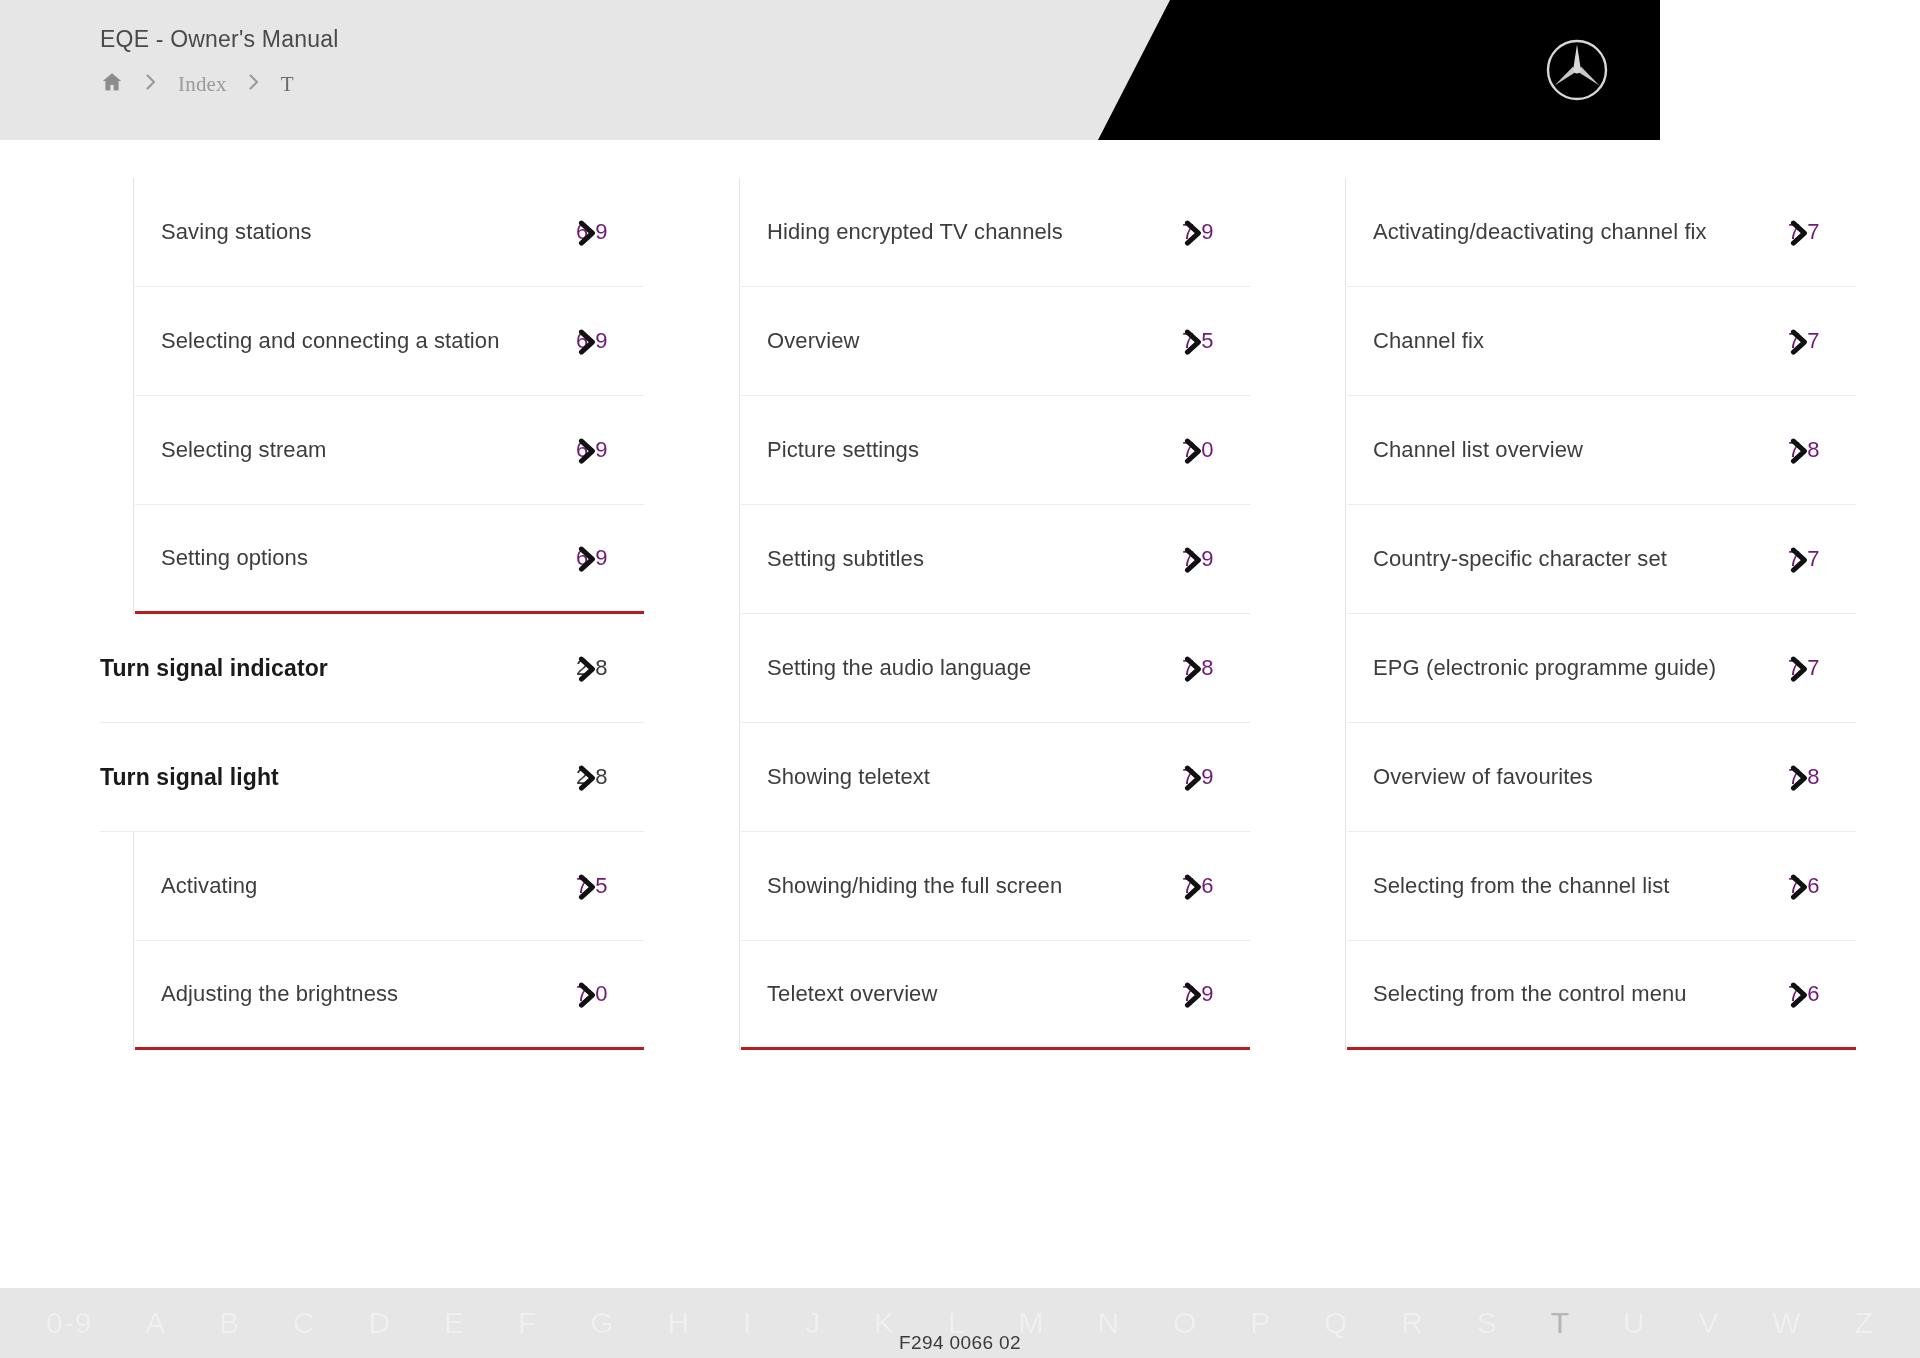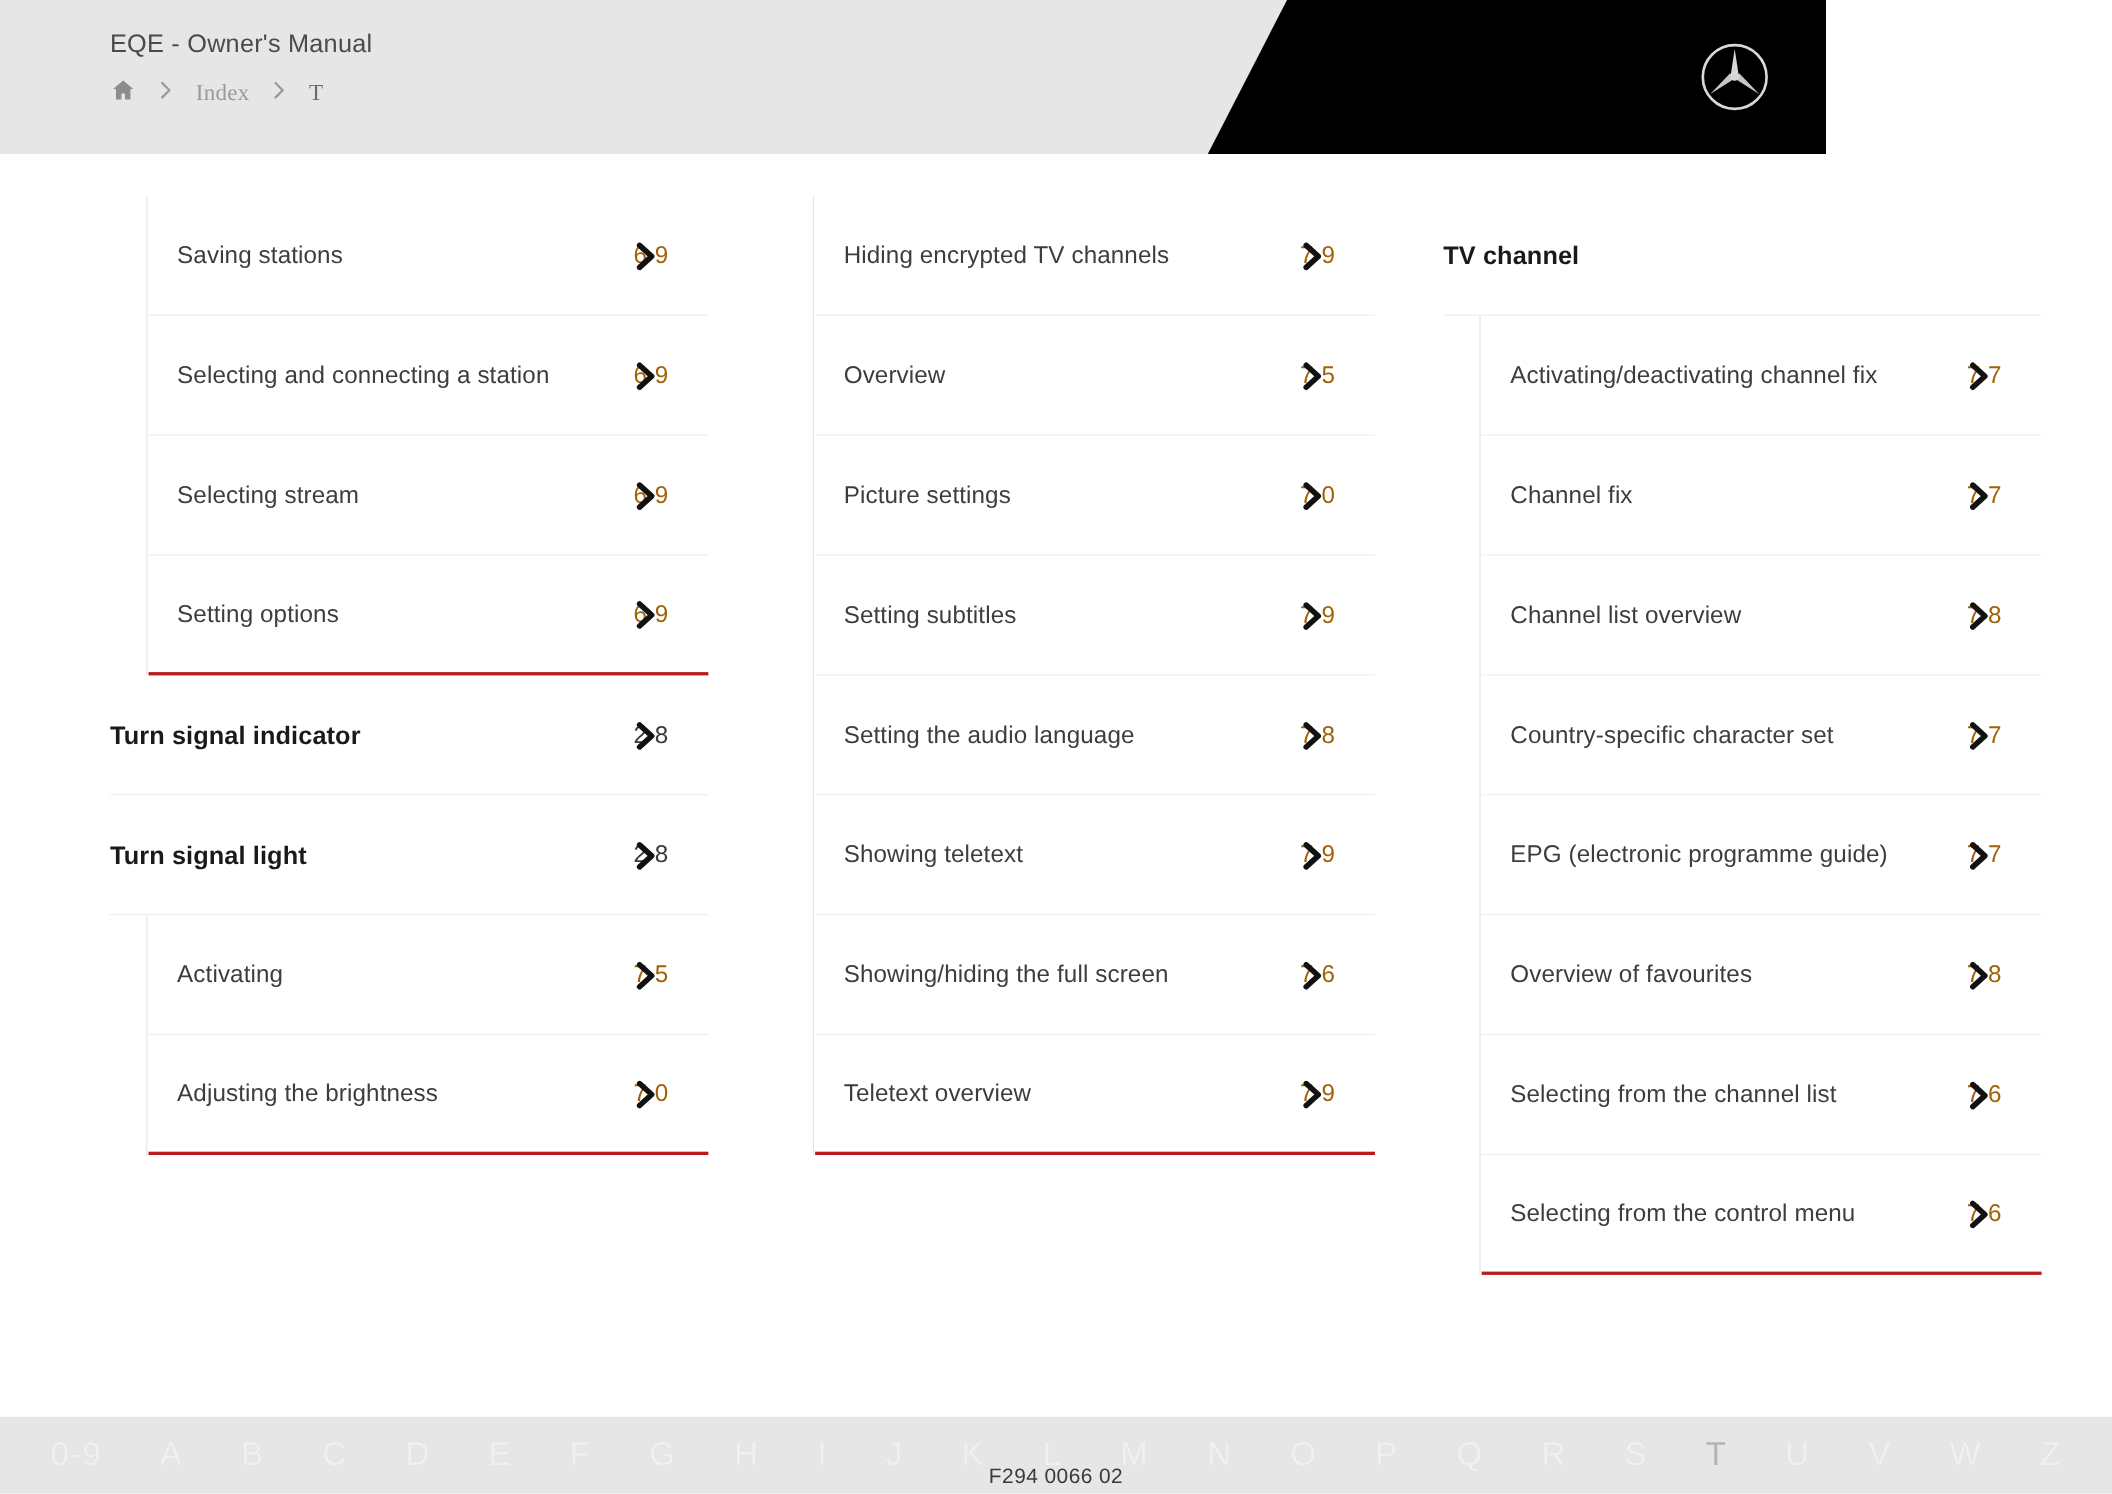--- a/index.html
+++ b/index.html
@@ -111,21 +111,21 @@
     color: #3d3d3d;
     letter-spacing: .1px;
     white-space: nowrap;
   }
 
   
   .pageno {
     position: relative;
     display: inline-block;
     font-size: 22px;
-    color: #a16207;
+    color: #701a75;
     letter-spacing: .5px;
     white-space: nowrap;
     min-width: 44px;
     text-align: right;
   }
   .entry.top .pageno { color: #3a3a3a; }
   .pageno .chev {
     position: absolute;
     left: 50%;
     top: 50%;
@@ -402,23 +402,20 @@
               <svg width="22" height="26" viewBox="0 0 22 26" aria-hidden="true">
                   <path d="M6 3 17 13 6 23" fill="none" stroke="#111" stroke-width="5" stroke-linecap="round" stroke-linejoin="round"></path>
                 </svg>
             </span>
           </span>
         </div>
       </div>
     </div>
 
     <div class="column col3">
-      <div class="entry top nolink">
-        <span class="entry-label">TV channel</span>
-      </div>
 
       <div class="subgroup">
         <div class="entry sub">
           <span class="entry-label">Activating/deactivating channel fix</span>
           <span class="pageno">
             <span>7&nbsp;7</span>
             <span class="chev">
               <svg width="22" height="26" viewBox="0 0 22 26" aria-hidden="true">
                   <path d="M6 3 17 13 6 23" fill="none" stroke="#111" stroke-width="5" stroke-linecap="round" stroke-linejoin="round"></path>
                 </svg>

